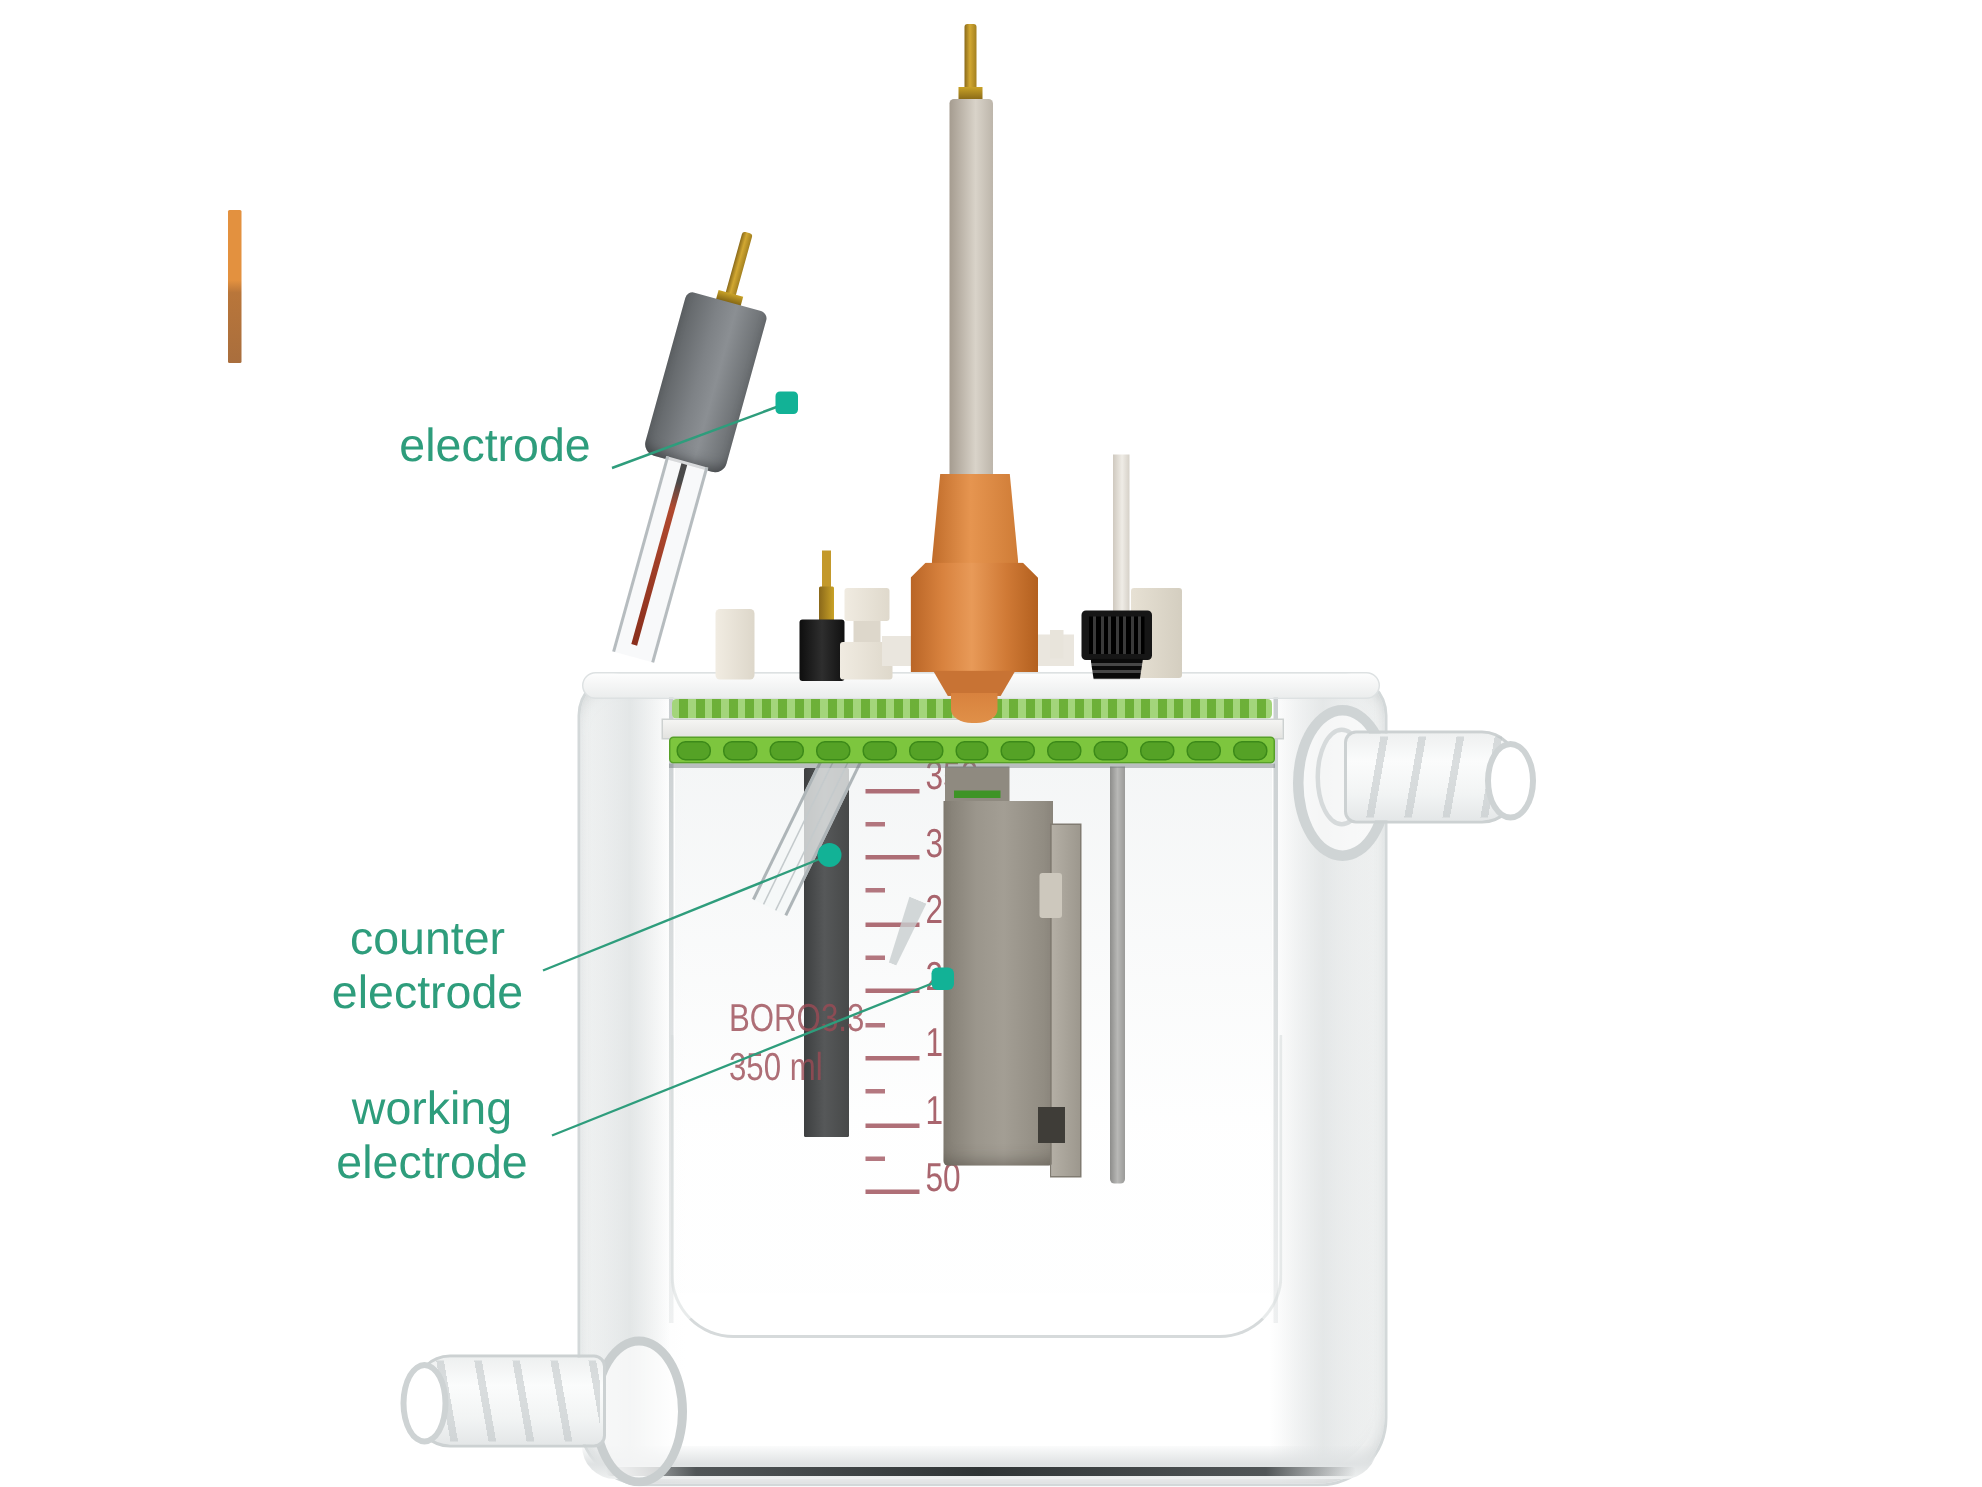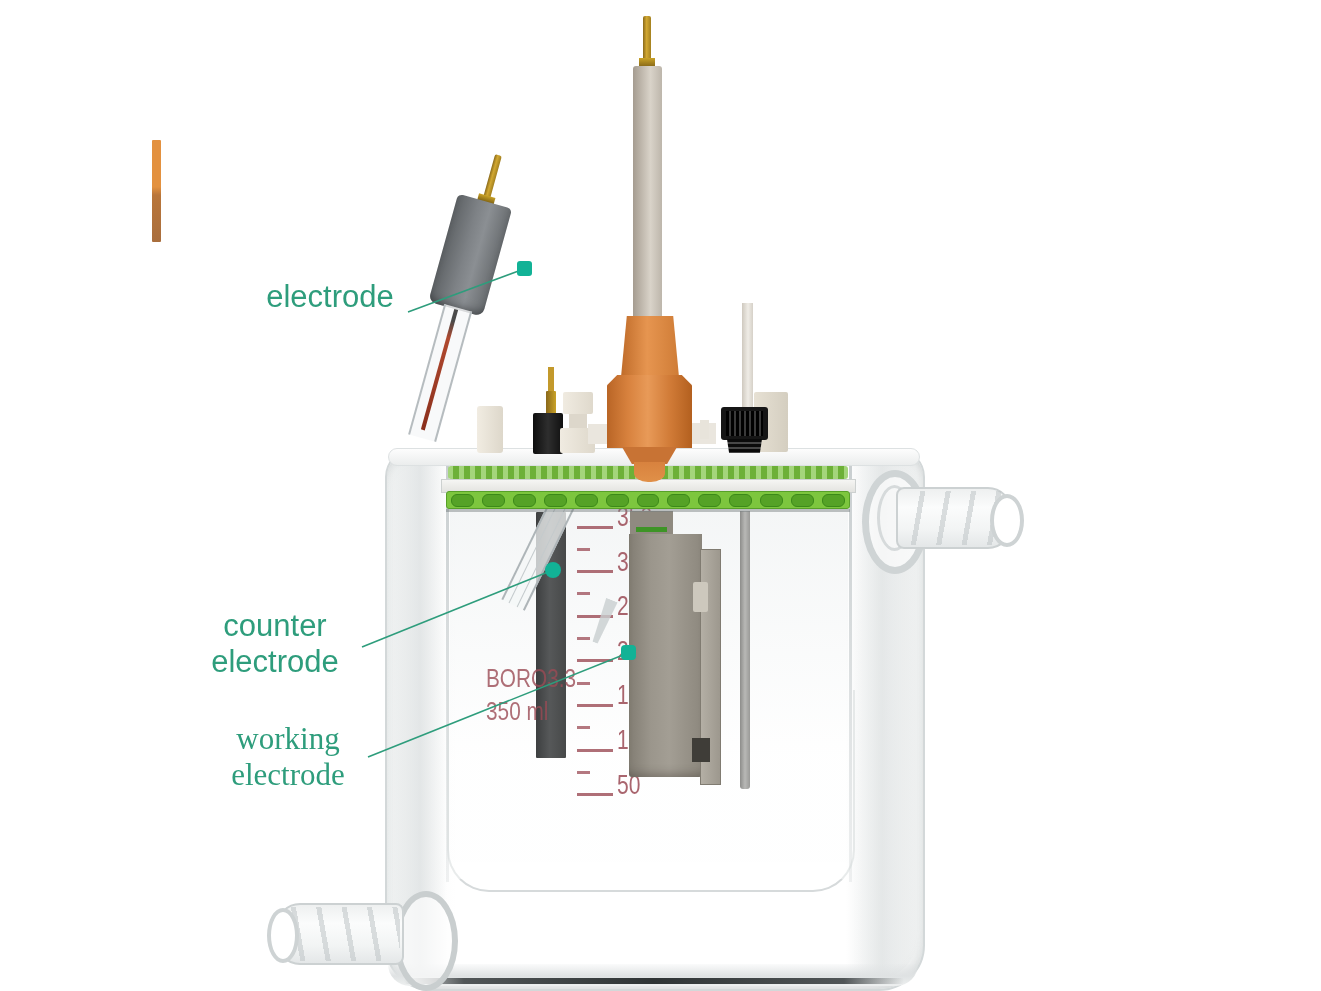--- a/index.html
+++ b/index.html
@@ -151,22 +151,22 @@
   .black-cap{left:721px;top:407px;width:47px;height:33px;border-radius:3px;background:#161616;overflow:hidden;}
   .black-cap .knurl{position:absolute;inset:4px 5px;
     background:repeating-linear-gradient(90deg,#000 0 3px,#3a3a3a 3px 5px);}
   .cap-threads{left:727px;top:439px;width:35px;height:14px;
     clip-path:polygon(0 0,100% 0,94% 100%,6% 100%);
     background:repeating-linear-gradient(180deg,#0a0a0a 0 3px,#474747 3px 5px);}
 
   
   .callout{position:absolute;color:var(--teal);font-size:31px;line-height:36px;text-align:center;}
   .lbl-ref{left:230px;top:279px;width:200px;}
-  .lbl-cnt{left:185px;top:608px;width:180px;}
-  .lbl-wrk{left:198px;top:721px;width:180px;font-family:Liberation Serif, serif;}
+  .lbl-cnt{left:195px;top:608px;width:180px;}
+  .lbl-wrk{left:198px;top:721px;width:180px;}
   svg.overlay{position:absolute;left:0;top:0;pointer-events:none;}
 </style>
 </head>
 <body>
 
 <div class="stage">
 
   <div class="abs orange-sliver"></div>
 
   <div class="abs beaker-body"></div>

